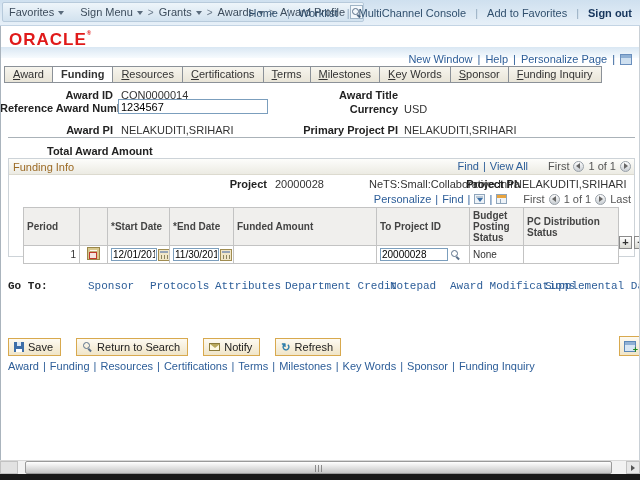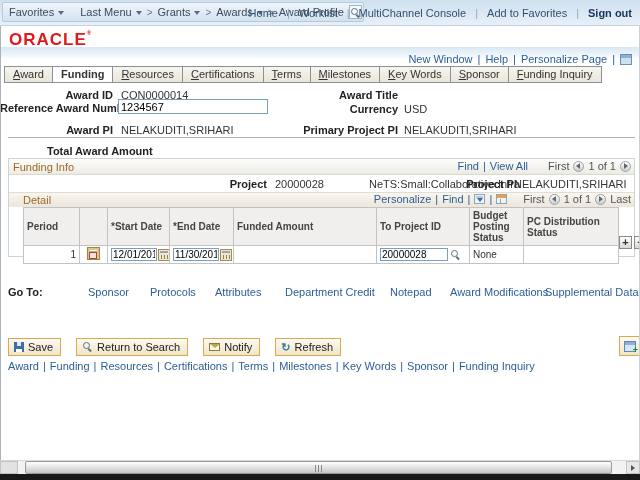--- a/index.html
+++ b/index.html
@@ -105,21 +105,21 @@
     background:repeating-linear-gradient(#fdfbf3 0 1px,#bfae78 1px 2px); }
   .dist-icon::after { content:""; position:absolute; left:1px; bottom:0px; width:6px; height:5px;
     border:1px solid #c0392b; background:#f6e4e0; }
   .lookup-lens { display:inline-block; vertical-align:middle; margin-left:2px; cursor:pointer; }
   .rowbtn { position:absolute; width:13px; height:13px; border:1px solid #8a8a8a;
     background:linear-gradient(#ffffff,#d9d9d2); text-align:center; line-height:11px;
     font-weight:bold; font-size:11px; color:#333; cursor:pointer; }
   .rowbtn.plus::before { content:"+"; }
   .rowbtn.minus::before { content:"\2212"; }
   
-  .goto-row { position:absolute; left:0; top:286px; width:522px; height:14px; }
+  .goto-row { position:absolute; left:0; top:280px; width:522px; height:14px;font-family:Liberation Mono, monospace; }
   .goto-label { position:absolute; left:8px; font-weight:bold; color:#222; }
   .goto-link { position:absolute; color:#2c5d98; cursor:pointer; white-space:nowrap; }
   
   .toolbar { position:absolute; left:8px; top:338px; display:flex; gap:15px; }
   .tbtn { display:inline-flex; align-items:center; gap:4px; padding:1px 7px 2px 5px; height:18px;
     border:1px solid #d8a94e; background:linear-gradient(#fdfaf2,#f0e5c8);
     color:#222; cursor:pointer; white-space:nowrap; }
   .floppy-icon { position:relative; display:inline-block; width:10px; height:10px; background:#3d6ea8; }
   .floppy-icon::before { content:""; position:absolute; left:3px; top:0; width:4px; height:4px; background:#dce8f4; }
   .floppy-icon::after { content:""; position:absolute; left:2px; bottom:0; width:6px; height:3px; background:#fff; }
@@ -164,21 +164,21 @@
 <div class="screen">
 
   <div class="topband">
     <div class="crumbbar">
       <span class="crumb">
         <span>Favorites</span>
         <span class="caret"></span>
       </span>
       <span class="vbar"></span>
       <span class="crumb">
-        <span>Last Menu</span>
+        <span>Sign Menu</span>
         <span class="caret"></span>
       </span>
       <span class="crumb-gt">&gt;</span>
       <span class="crumb">
         <span>Grants</span>
         <span class="caret"></span>
       </span>
       <span class="crumb-gt">&gt;</span>
       <span class="crumb">
         <span>Awards</span>
@@ -254,23 +254,20 @@
         <span class="pg-btn next"></span>
       </span>
     </div>
 
     <div class="lbl" style="left:110px;top:19px;width:148px;">Project</div>
     <div class="val" style="left:266px;top:19px;">20000028</div>
     <div class="val" style="left:360px;top:19px;">NeTS:Small:Collaborative:Infra</div>
     <div class="lbl" style="left:400px;top:19px;width:108px;">Project PI</div>
     <div class="val" style="left:505px;top:19px;">NELAKUDITI,SRIHARI</div>
 
-    <div class="detail-bar">
-      <span class="sec-title">Detail</span>
-    </div>
     <div class="dbar-right">
       <span class="bluelink">Personalize</span>
       <span class="sep">|</span>
       <span class="bluelink">Find</span>
       <span class="sep">|</span>
       <span class="mini-icon dl"></span>
       <span class="sep">|</span>
       <span class="mini-icon grid2"></span>
       <span style="width:8px;"></span>
       <span class="pgtext">First</span>

